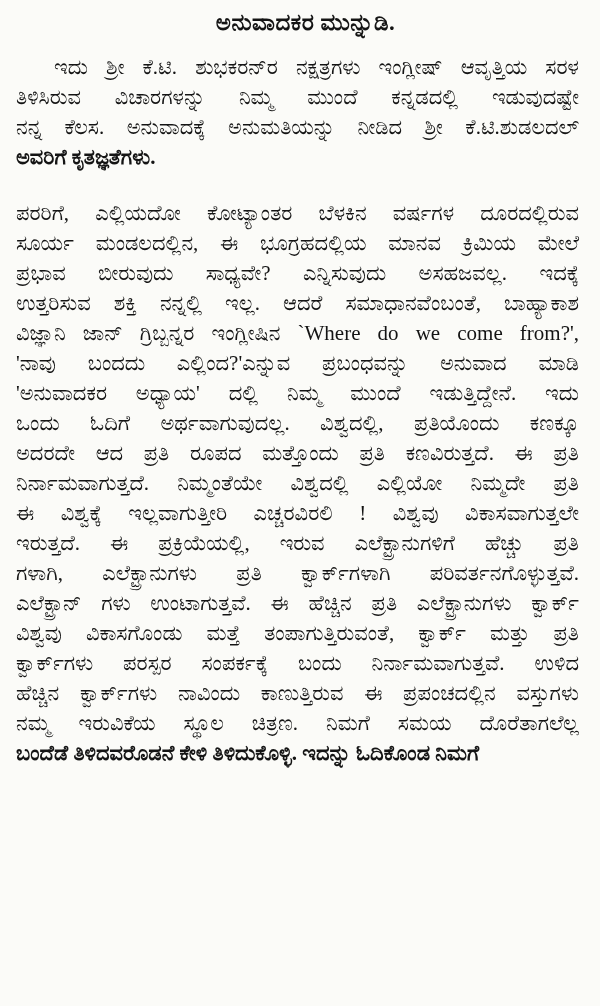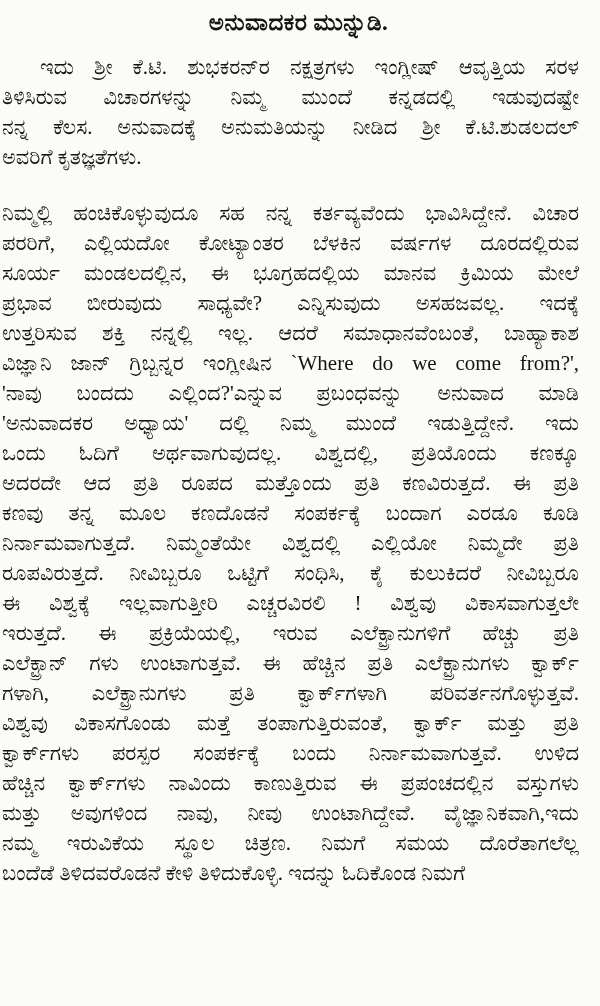--- a/index.html
+++ b/index.html
@@ -10,21 +10,21 @@
   .page {
     position: relative;
     width: 600px;
     height: 1006px;
     background: #fbfbf8;
     color: #141414;
     font-family: "Liberation Serif", "DejaVu Serif", serif;
     font-size: 21px;
     line-height: 30px;
     box-sizing: border-box;
-    padding: 8px 5px 0 2px;
+    padding: 8px 5px 0 16px;
     overflow: hidden;
   }
   .doc-title {
     text-align: center;
     font-weight: bold;
     font-size: 23px;
     margin-bottom: 14px;
     letter-spacing: 0.5px;
   }
   .para {
@@ -34,55 +34,52 @@
     text-align: justify;
     text-align-last: justify;
     white-space: normal;
     min-height: 30px;
   }
   .line.first {
     text-indent: 38px;
   }
   .line.last {
     text-align-last: left;
+    font-weight: bold;
   }
 </style>
 </head>
 <body>
 
 <div class="page">
 
   <div class="doc-title">ಅನುವಾದಕರ ಮುನ್ನುಡಿ.</div>
 
   <div class="para">
     <div class="line first">ಇದು ಶ್ರೀ ಕೆ.ಟಿ. ಶುಭಕರನ್‌ರ ನಕ್ಷತ್ರಗಳು ಇಂಗ್ಲೀಷ್ ಆವೃತ್ತಿಯ ಸರಳ</div>
     <div class="line">ತಿಳಿಸಿರುವ ವಿಚಾರಗಳನ್ನು ನಿಮ್ಮ ಮುಂದೆ ಕನ್ನಡದಲ್ಲಿ ಇಡುವುದಷ್ಟೇ</div>
     <div class="line">ನನ್ನ ಕೆಲಸ. ಅನುವಾದಕ್ಕೆ ಅನುಮತಿಯನ್ನು ನೀಡಿದ ಶ್ರೀ ಕೆ.ಟಿ.ಶುಡಲದಲ್</div>
     <div class="line last">ಅವರಿಗೆ ಕೃತಜ್ಞತೆಗಳು.</div>
   </div>
 
   <div class="para">
-    <div class="line">ನಿಮ್ಮಲ್ಲಿ ಹಂಚಿಕೊಳ್ಳುವುದೂ ಸಹ ನನ್ನ ಕರ್ತವ್ಯವೆಂದು ಭಾವಿಸಿದ್ದೇನೆ. ವಿಚಾರ</div>
     <div class="line">ಪರರಿಗೆ, ಎಲ್ಲಿಯದೋ ಕೋಟ್ಯಾಂತರ ಬೆಳಕಿನ ವರ್ಷಗಳ ದೂರದಲ್ಲಿರುವ</div>
     <div class="line">ಸೂರ್ಯ ಮಂಡಲದಲ್ಲಿನ, ಈ ಭೂಗ್ರಹದಲ್ಲಿಯ ಮಾನವ ಕ್ರಿಮಿಯ ಮೇಲೆ</div>
     <div class="line">ಪ್ರಭಾವ ಬೀರುವುದು ಸಾಧ್ಯವೇ? ಎನ್ನಿಸುವುದು ಅಸಹಜವಲ್ಲ. ಇದಕ್ಕೆ</div>
     <div class="line">ಉತ್ತರಿಸುವ ಶಕ್ತಿ ನನ್ನಲ್ಲಿ ಇಲ್ಲ. ಆದರೆ ಸಮಾಧಾನವೆಂಬಂತೆ, ಬಾಹ್ಯಾಕಾಶ</div>
     <div class="line">ವಿಜ್ಞಾನಿ ಜಾನ್ ಗ್ರಿಬ್ಬನ್ನರ ಇಂಗ್ಲೀಷಿನ `Where do we come from?',</div>
     <div class="line">'ನಾವು ಬಂದದು ಎಲ್ಲಿಂದ?'ಎನ್ನುವ ಪ್ರಬಂಧವನ್ನು ಅನುವಾದ ಮಾಡಿ</div>
     <div class="line">'ಅನುವಾದಕರ ಅಧ್ಯಾಯ' ದಲ್ಲಿ ನಿಮ್ಮ ಮುಂದೆ ಇಡುತ್ತಿದ್ದೇನೆ. ಇದು</div>
     <div class="line">ಒಂದು ಓದಿಗೆ ಅರ್ಥವಾಗುವುದಲ್ಲ. ವಿಶ್ವದಲ್ಲಿ, ಪ್ರತಿಯೊಂದು ಕಣಕ್ಕೂ</div>
     <div class="line">ಅದರದೇ ಆದ ಪ್ರತಿ ರೂಪದ ಮತ್ತೊಂದು ಪ್ರತಿ ಕಣವಿರುತ್ತದೆ. ಈ ಪ್ರತಿ</div>
-    <div class="line">ಕಣವು ತನ್ನ ಮೂಲ ಕಣದೊಡನೆ ಸಂಪರ್ಕಕ್ಕೆ ಬಂದಾಗ ಎರಡೂ ಕೂಡಿ</div>
     <div class="line">ನಿರ್ನಾಮವಾಗುತ್ತದೆ. ನಿಮ್ಮಂತೆಯೇ ವಿಶ್ವದಲ್ಲಿ ಎಲ್ಲಿಯೋ ನಿಮ್ಮದೇ ಪ್ರತಿ</div>
-    <div class="line">ರೂಪವಿರುತ್ತದೆ. ನೀವಿಬ್ಬರೂ ಒಟ್ಟಿಗೆ ಸಂಧಿಸಿ, ಕೈ ಕುಲುಕಿದರೆ ನೀವಿಬ್ಬರೂ</div>
     <div class="line">ಈ ವಿಶ್ವಕ್ಕೆ ಇಲ್ಲವಾಗುತ್ತೀರಿ ಎಚ್ಚರವಿರಲಿ ! ವಿಶ್ವವು ವಿಕಾಸವಾಗುತ್ತಲೇ</div>
     <div class="line">ಇರುತ್ತದೆ. ಈ ಪ್ರಕ್ರಿಯೆಯಲ್ಲಿ, ಇರುವ ಎಲೆಕ್ಟ್ರಾನುಗಳಿಗೆ ಹೆಚ್ಚು ಪ್ರತಿ</div>
+    <div class="line">ಗಳಾಗಿ, ಎಲೆಕ್ಟ್ರಾನುಗಳು ಪ್ರತಿ ಕ್ವಾರ್ಕ್‌ಗಳಾಗಿ ಪರಿವರ್ತನಗೊಳ್ಳುತ್ತವೆ.</div>
     <div class="line">ಎಲೆಕ್ಟ್ರಾನ್ ಗಳು ಉಂಟಾಗುತ್ತವೆ. ಈ ಹೆಚ್ಚಿನ ಪ್ರತಿ ಎಲೆಕ್ಟ್ರಾನುಗಳು ಕ್ವಾರ್ಕ್</div>
-    <div class="line">ಗಳಾಗಿ, ಎಲೆಕ್ಟ್ರಾನುಗಳು ಪ್ರತಿ ಕ್ವಾರ್ಕ್‌ಗಳಾಗಿ ಪರಿವರ್ತನಗೊಳ್ಳುತ್ತವೆ.</div>
     <div class="line">ವಿಶ್ವವು ವಿಕಾಸಗೊಂಡು ಮತ್ತೆ ತಂಪಾಗುತ್ತಿರುವಂತೆ, ಕ್ವಾರ್ಕ್ ಮತ್ತು ಪ್ರತಿ</div>
     <div class="line">ಕ್ವಾರ್ಕ್‌ಗಳು ಪರಸ್ಪರ ಸಂಪರ್ಕಕ್ಕೆ ಬಂದು ನಿರ್ನಾಮವಾಗುತ್ತವೆ. ಉಳಿದ</div>
     <div class="line">ಹೆಚ್ಚಿನ ಕ್ವಾರ್ಕ್‌ಗಳು ನಾವಿಂದು ಕಾಣುತ್ತಿರುವ ಈ ಪ್ರಪಂಚದಲ್ಲಿನ ವಸ್ತುಗಳು</div>
-    <div class="line">ಮತ್ತು ಅವುಗಳಿಂದ ನಾವು, ನೀವು ಉಂಟಾಗಿದ್ದೇವೆ. ವೈಜ್ಞಾನಿಕವಾಗಿ,ಇದು</div>
     <div class="line">ನಮ್ಮ ಇರುವಿಕೆಯ ಸ್ಥೂಲ ಚಿತ್ರಣ. ನಿಮಗೆ ಸಮಯ ದೊರೆತಾಗಲೆಲ್ಲ</div>
     <div class="line last">ಬಂದೆಡೆ ತಿಳಿದವರೊಡನೆ ಕೇಳಿ ತಿಳಿದುಕೊಳ್ಳಿ. ಇದನ್ನು ಓದಿಕೊಂಡ ನಿಮಗೆ</div>
   </div>
 
 </div>
 
 </body></html>

